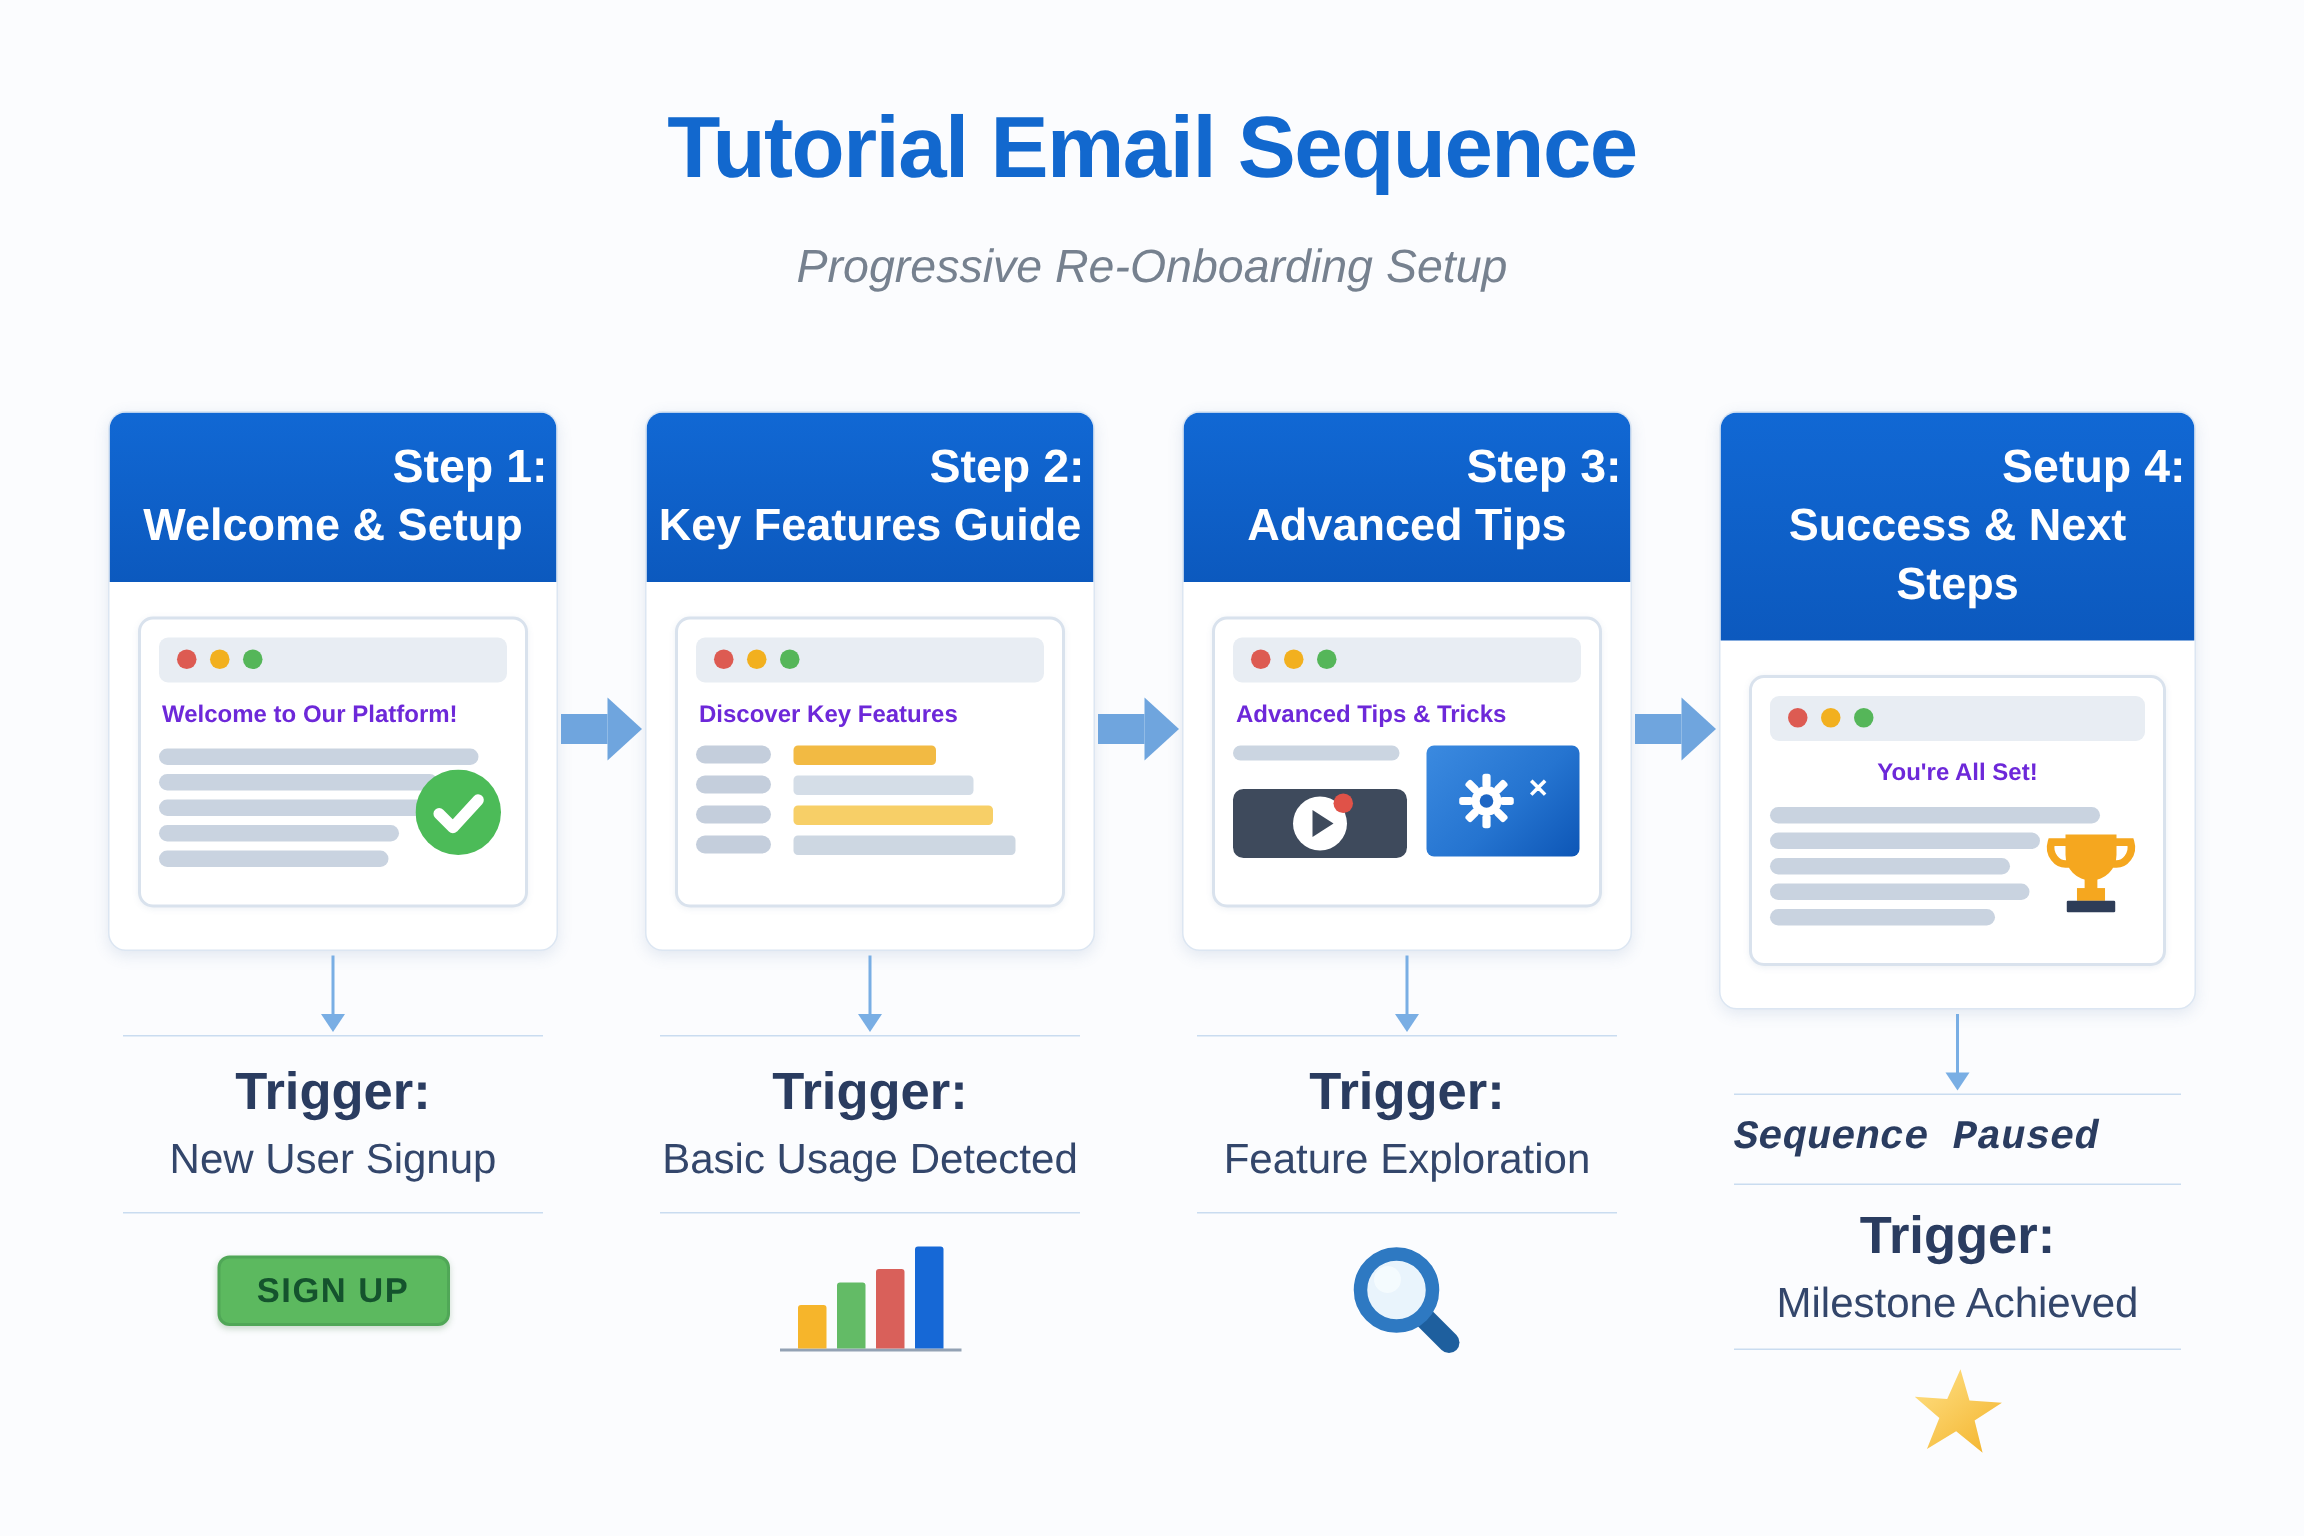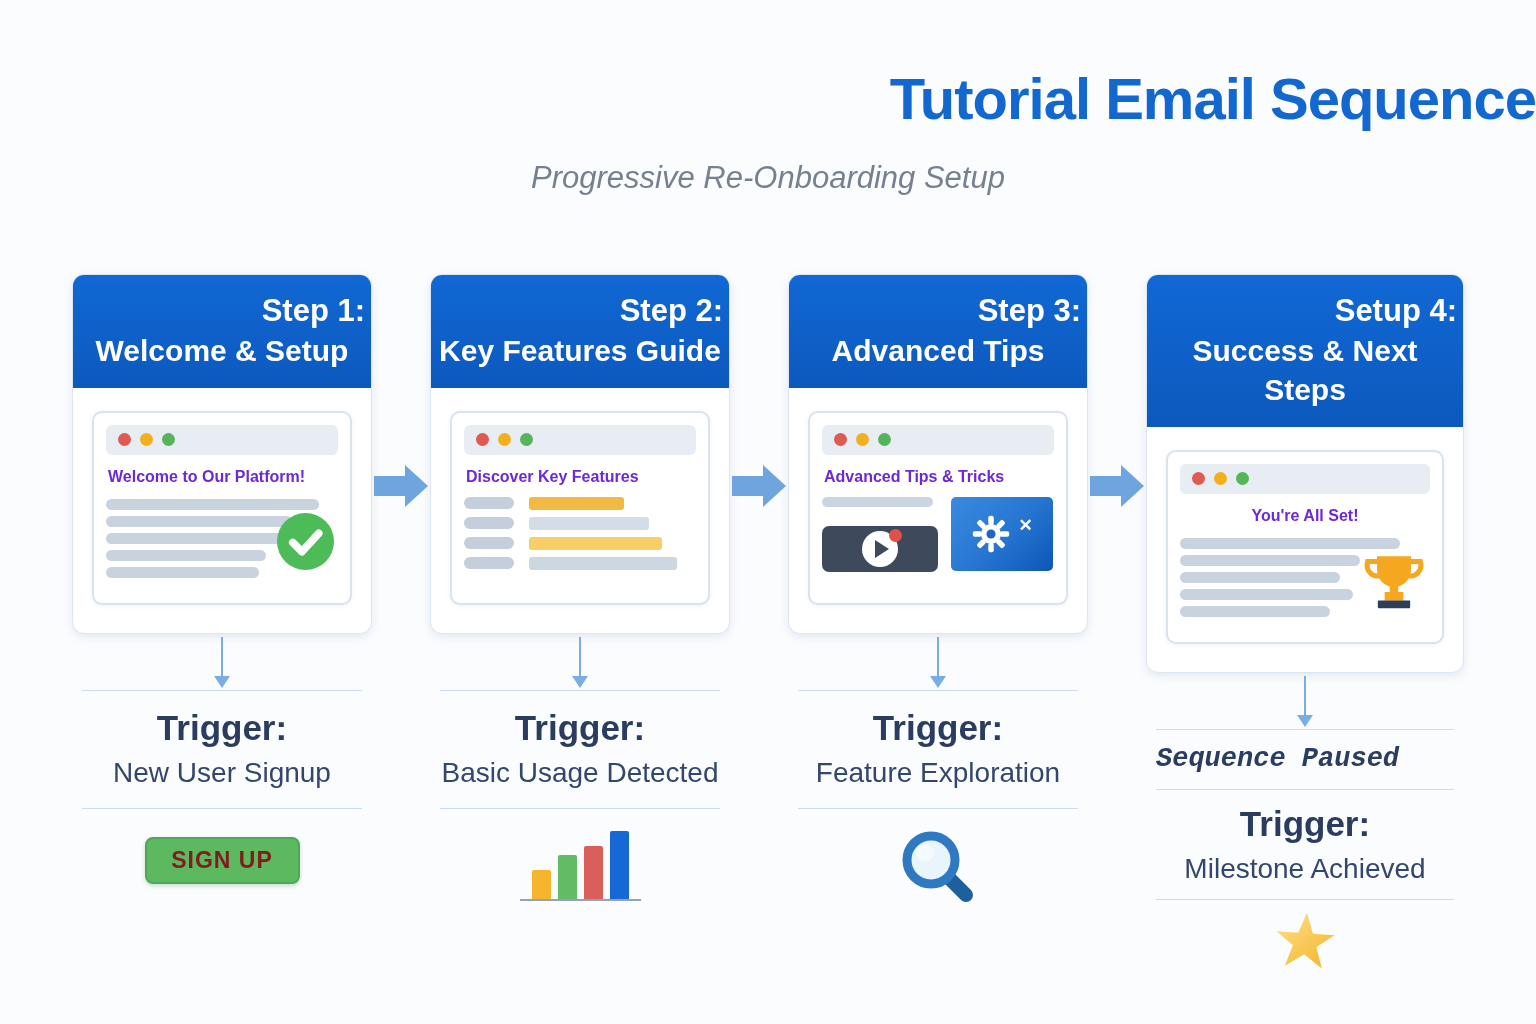--- a/index.html
+++ b/index.html
@@ -2,21 +2,21 @@
 <html><head>
 <meta charset="utf-8">
 <style>
   html,body{margin:0;padding:0;background:#FBFCFE;}
   *{box-sizing:border-box;}
   .canvas{position:relative;width:1536px;height:1024px;overflow:hidden;
           font-family:"Liberation Sans", sans-serif;background:#FBFCFE;}
 
   
   .page-header{padding-top:70px;text-align:center;}
-  .page-title{margin:0;font-size:58px;line-height:1;font-weight:bold;color:#1268CE;letter-spacing:-1px;text-align:right;}
+  .page-title{margin:0;font-size:58px;line-height:1;font-weight:bold;color:#1268CE;letter-spacing:-1px;}
   .page-subtitle{margin-top:32px;font-size:31px;font-style:italic;color:#76818F;}
 
   
   .steps-row{display:flex;width:1392px;margin:78px auto 0;align-items:flex-start;}
   .step-col{width:300px;flex:none;}
   .step-col.wide{width:318px;}
 
   
   .h-arrow{width:58px;flex:none;padding-top:191px;display:flex;justify-content:center;}
   .block-arrow{position:relative;width:54px;height:42px;}
@@ -86,21 +86,21 @@
   .tb-status{margin:0 10px;border-top:1px solid #C9DCF0;border-bottom:1px solid #C9DCF0;
              padding:14px 0 15px;text-align:left;font-family:Liberation Mono, monospace;}
   .t-status{font-size:27px;font-weight:bold;font-style:italic;color:#2A3C60;}
   .tb-second{margin:0 10px;border-bottom:1px solid #C9DCF0;padding:14px 0 14px;text-align:center;}
 
   
   .action-area{display:flex;justify-content:center;}
   .mt28{margin-top:28px;} .mt22{margin-top:22px;} .mt14{margin-top:14px;} .mt10{margin-top:10px;}
 
   .signup-btn{width:155px;height:47px;background:#5CB95F;border:2px solid #50A757;border-radius:8px;
-      color:#7f1d1d;font-family:"Liberation Sans",sans-serif;font-size:23px;font-weight:bold;
+      color:#14532d;font-family:"Liberation Sans",sans-serif;font-size:23px;font-weight:bold;
       letter-spacing:1px;cursor:pointer;box-shadow:0 2px 4px rgba(60,120,60,.25);}
 
   .chart-icon .bars{display:flex;align-items:flex-end;gap:7px;height:68px;padding:0 12px;}
   .chart-icon .bar{width:19px;border-radius:2px 2px 0 0;}
   .chart-icon .baseline{height:2px;background:#93A2B4;margin-top:0;}
 </style>
 </head>
 <body>
 
 <div class="canvas">

